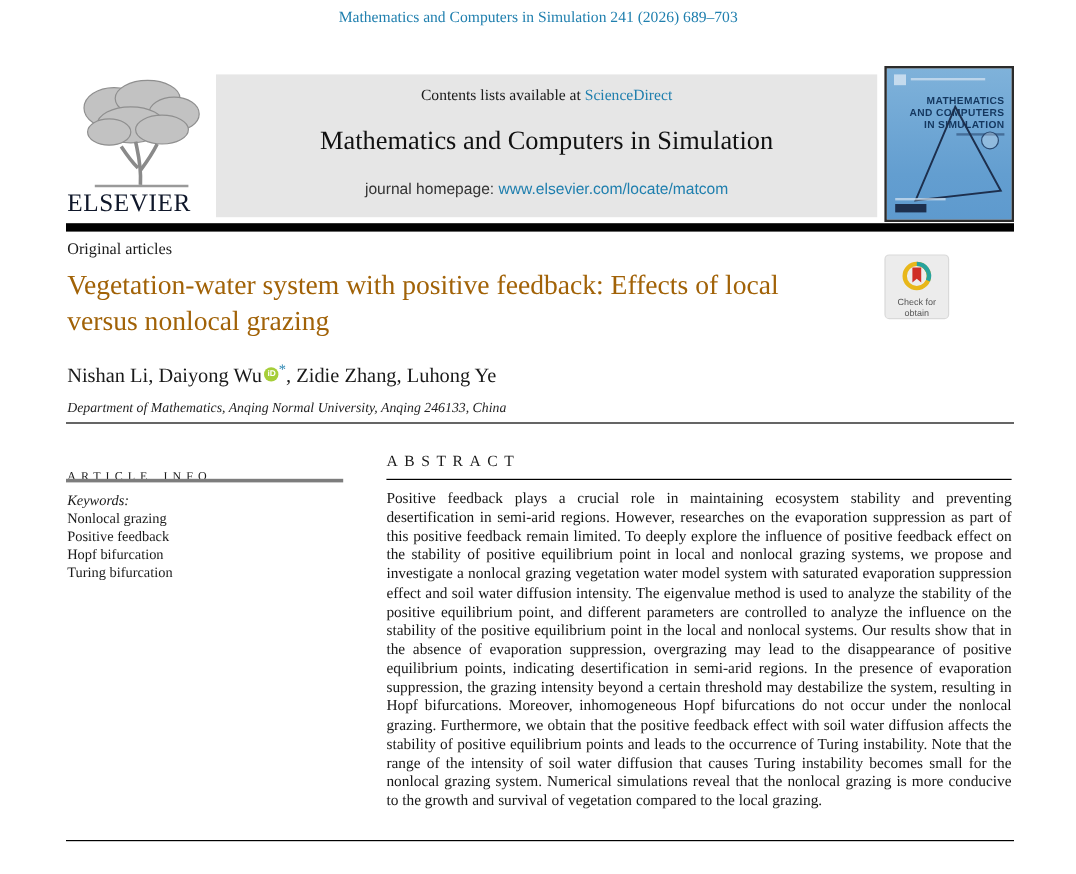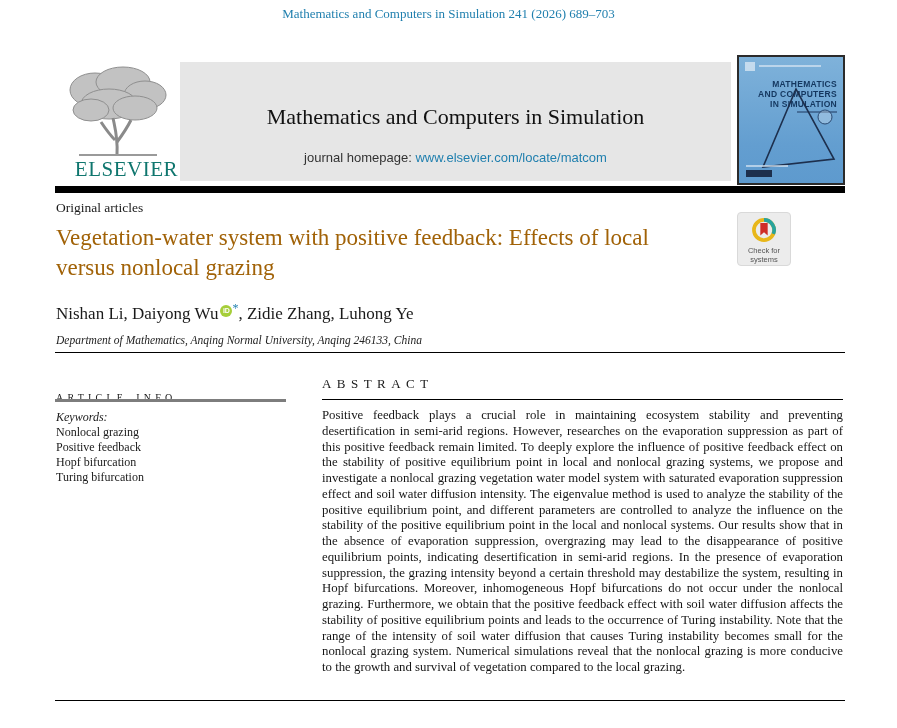--- a/index.html
+++ b/index.html
@@ -7,22 +7,22 @@
               font-family:"Liberation Serif", serif; color:#1a1a1a; overflow:hidden; }
 
   .abs { position:absolute; }
 
   
   .citation { left:0; right:0; top:6px; text-align:center; font-size:13px; color:#1f7fae; }
 
   
   .logo-area { left:56px; top:62px; width:122px; height:120px; }
   .tree-svg { display:block; margin:0 auto; }
-  .elsevier-word { position:absolute; left:0; bottom:0; width:122px; text-align:right;
-                   font-size:21px; letter-spacing:.5px; color:#0f766e; font-weight:normal; }
+  .elsevier-word { position:absolute; left:0; bottom:0; width:122px; text-align:left;
+                   font-size:21px; letter-spacing:.5px; color:#0f172a; font-weight:normal; }
 
   .gray-box { left:180px; top:62px; width:551px; height:119px; background:#e6e6e6; }
   .contents-line { position:absolute; top:9px; left:0; right:0; text-align:center; font-size:13px; }
   .sciencedirect { color:#1f7fae; }
   .banner-title { position:absolute; top:42px; left:0; right:0; text-align:center;
                   font-size:22px; color:#111; }
   .homepage-line { position:absolute; top:88px; left:0; right:0; text-align:center;
                    font-size:13px; font-family:"Liberation Sans", sans-serif; color:#333; }
   .homepage-url { color:#1f7fae; }
 
@@ -90,20 +90,21 @@
       <path d="M56 92 C57 76 54 66 52 56"></path>
       <path d="M56 80 C62 72 66 66 70 58"></path>
       <path d="M54 78 C48 72 44 66 40 60"></path>
     </g>
     <path d="M18 93 L96 93" stroke="#9a9a9a" stroke-width="2" fill="none"></path>
   </svg>
   <div class="elsevier-word">ELSEVIER</div>
 </div>
 
 <div class="abs gray-box">
+  <div class="contents-line"><span>Contents lists available at </span><span class="sciencedirect">ScienceDirect</span></div>
   <div class="banner-title">Mathematics and Computers in Simulation</div>
   <div class="homepage-line"><span>journal homepage: </span><span class="homepage-url">www.elsevier.com/locate/matcom</span></div>
 </div>
 
 <div class="abs cover">
   <div class="cover-topbar-block"></div>
   <div class="cover-topbar-line"></div>
   <div class="cover-title">
     <div>MATHEMATICS</div>
     <div>AND COMPUTERS</div>
@@ -124,21 +125,21 @@
 <div class="abs article-title">Vegetation-water system with positive feedback: Effects of local versus nonlocal grazing</div>
 
 <div class="abs check-badge">
   <svg width="26" height="26" viewBox="0 0 24 24">
     <circle cx="12" cy="12" r="9.3" fill="none" stroke="#e8b71a" stroke-width="3.4"></circle>
     <path d="M12 2.7 a9.3 9.3 0 0 1 8.6 12.9" fill="none" stroke="#27a39e" stroke-width="3.4"></path>
     <path d="M8.6 5.5 h6.8 v11.5 l-3.4 -2.9 -3.4 2.9 z" fill="#cf2e27"></path>
   </svg>
   <div class="check-text">
     <div>Check for</div>
-    <div>systems</div>
+    <div>obtain</div>
   </div>
 </div>
 
 <div class="abs authors">
   <span>Nishan Li</span><span>, </span><span>Daiyong Wu</span><span class="orcid">iD</span><sup class="corr-mark">*</sup><span>, </span><span>Zidie Zhang</span><span>, </span><span>Luhong Ye</span>
 </div>
 <div class="abs affiliation">Department of Mathematics, Anqing Normal University, Anqing 246133, China</div>
 
 <div class="abs rule rule-authors"></div>
 

